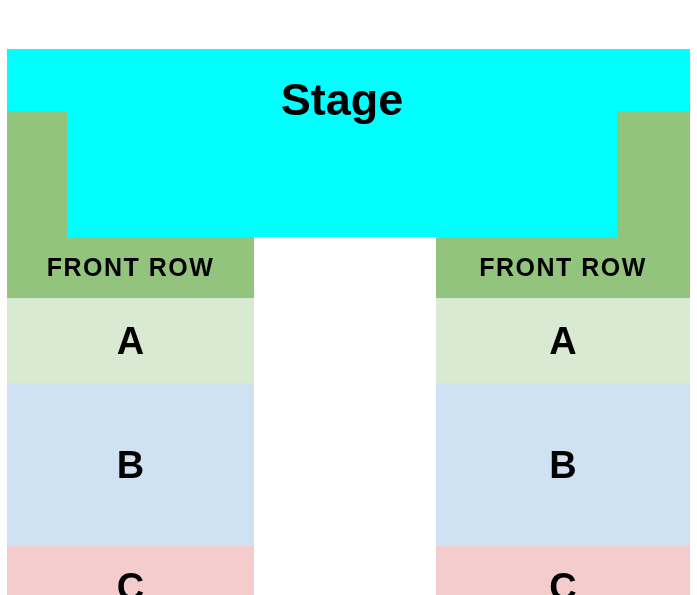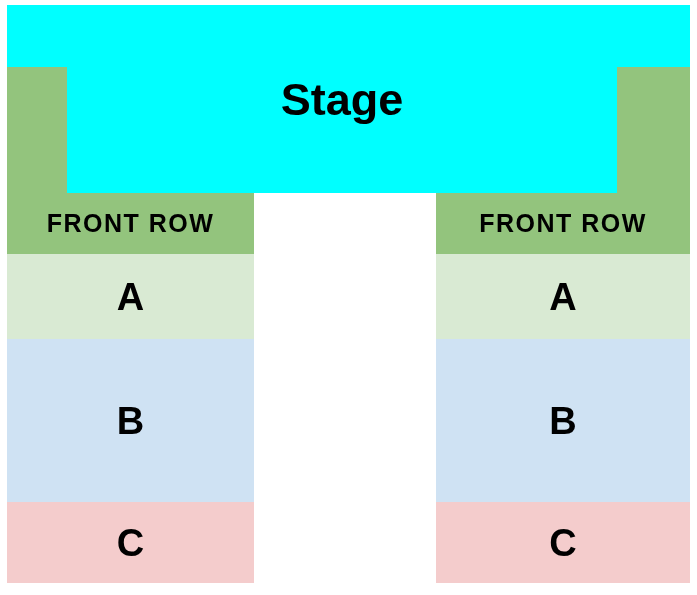--- a/index.html
+++ b/index.html
@@ -14,20 +14,21 @@
     height: 595px;
     background: #ffffff;
     overflow: hidden;
   }
   .block {
     position: absolute;
     display: flex;
     align-items: center;
     justify-content: center;
     box-sizing: border-box;
+    margin-top: 44px;
   }
   
   .stage-top-band   { left: 7px;   top: 5px;   width: 683px; height: 62px;  }
   .stage-center     { left: 67px;  top: 67px;  width: 550px; height: 126px; }
   .stage-label-zone {
     position: absolute;
     left: 67px; top: 5px; width: 550px; height: 188px;
     display: flex; align-items: center; justify-content: center;
     pointer-events: none;
   }

